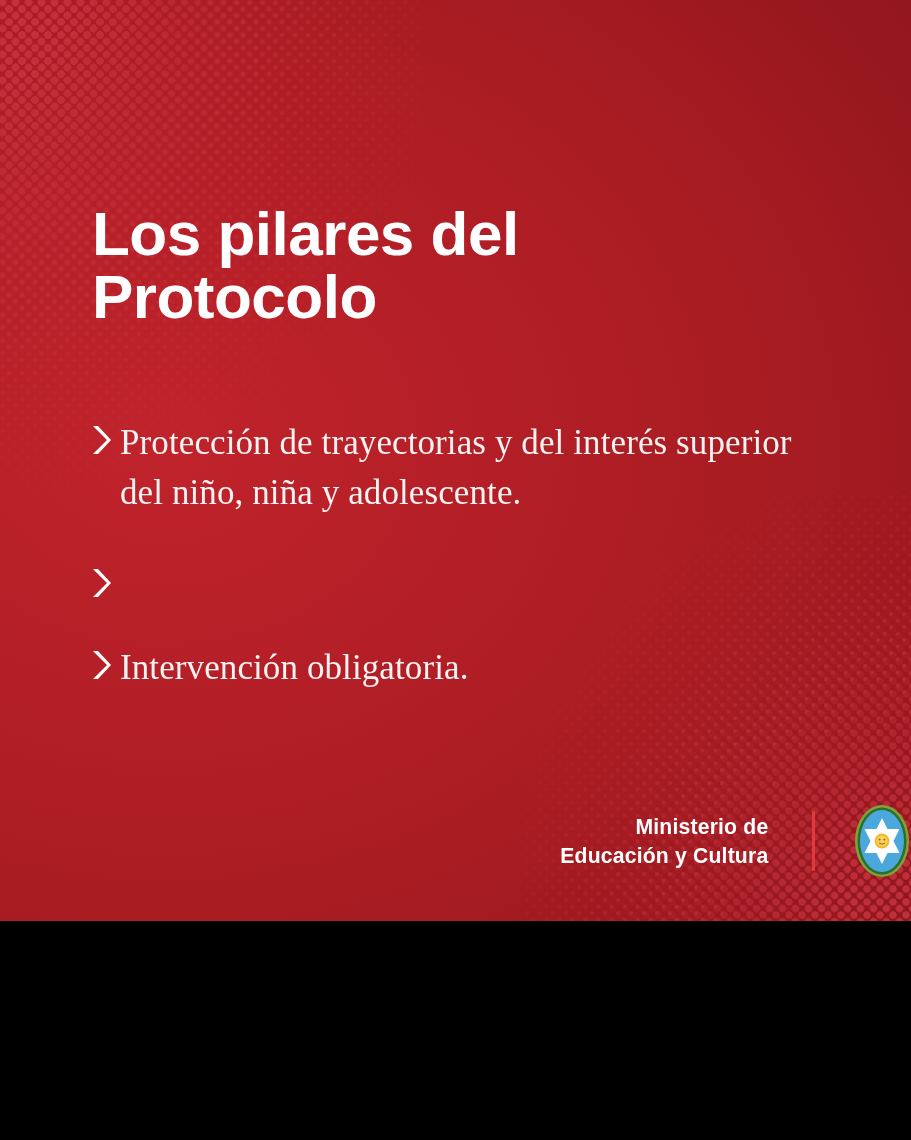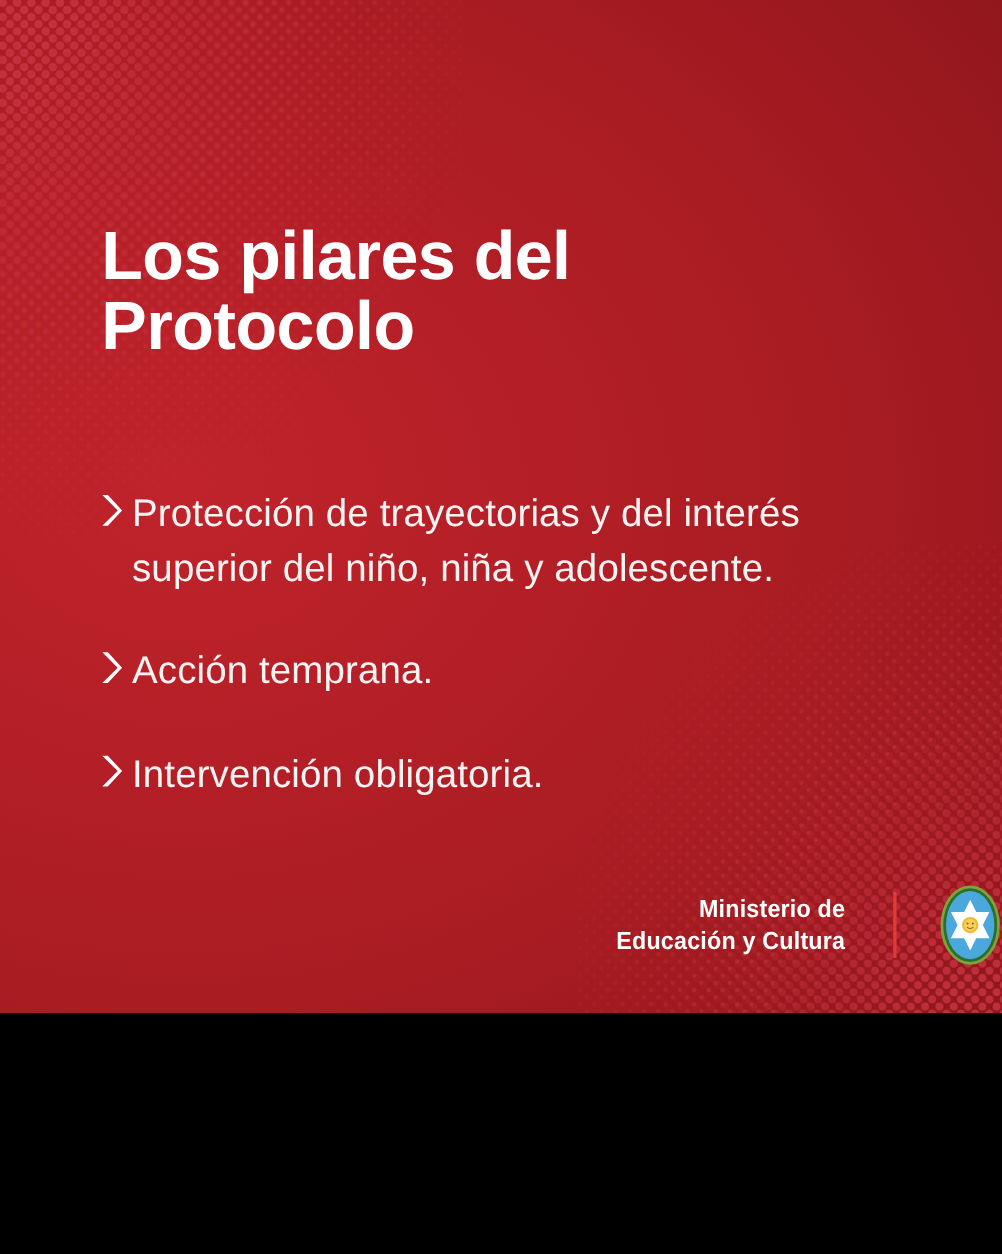--- a/index.html
+++ b/index.html
@@ -112,22 +112,23 @@
     line-height: 1.03em;
     font-weight: 900;
     letter-spacing: -0.5px;
     white-space: pre-line;
   }
 
   
   .bullets {
     position: absolute;
     left: 90px;
-    top: 442px;
+    top: 418px;
     width: 740px;
+    font-family: Liberation Serif, serif;
   }
   .bullet {
     display: flex;
     align-items: flex-start;
     margin-bottom: 44px;
   }
   .bullet:last-child { margin-bottom: 0; }
   .chev {
     flex: 0 0 auto;
     width: 30px;
@@ -197,21 +198,20 @@
       </span>
       <span class="btext">Protección de trayectorias y del interés superior del niño, niña y adolescente.</span>
     </div>
 
     <div class="bullet">
       <span class="chev">
         <svg width="22" height="32" viewBox="0 0 22 32" aria-hidden="true">
           <path d="M3 2 L17 16 L3 30 L8 30 L21 16 L8 2 Z" fill="currentColor"></path>
         </svg>
       </span>
-      <span class="btext">Acción temprana.</span>
     </div>
 
 
     <div class="bullet">
       <span class="chev">
         <svg width="22" height="32" viewBox="0 0 22 32" aria-hidden="true">
           <path d="M3 2 L17 16 L3 30 L8 30 L21 16 L8 2 Z" fill="currentColor"></path>
         </svg>
       </span>
       <span class="btext">Intervención obligatoria.</span>

